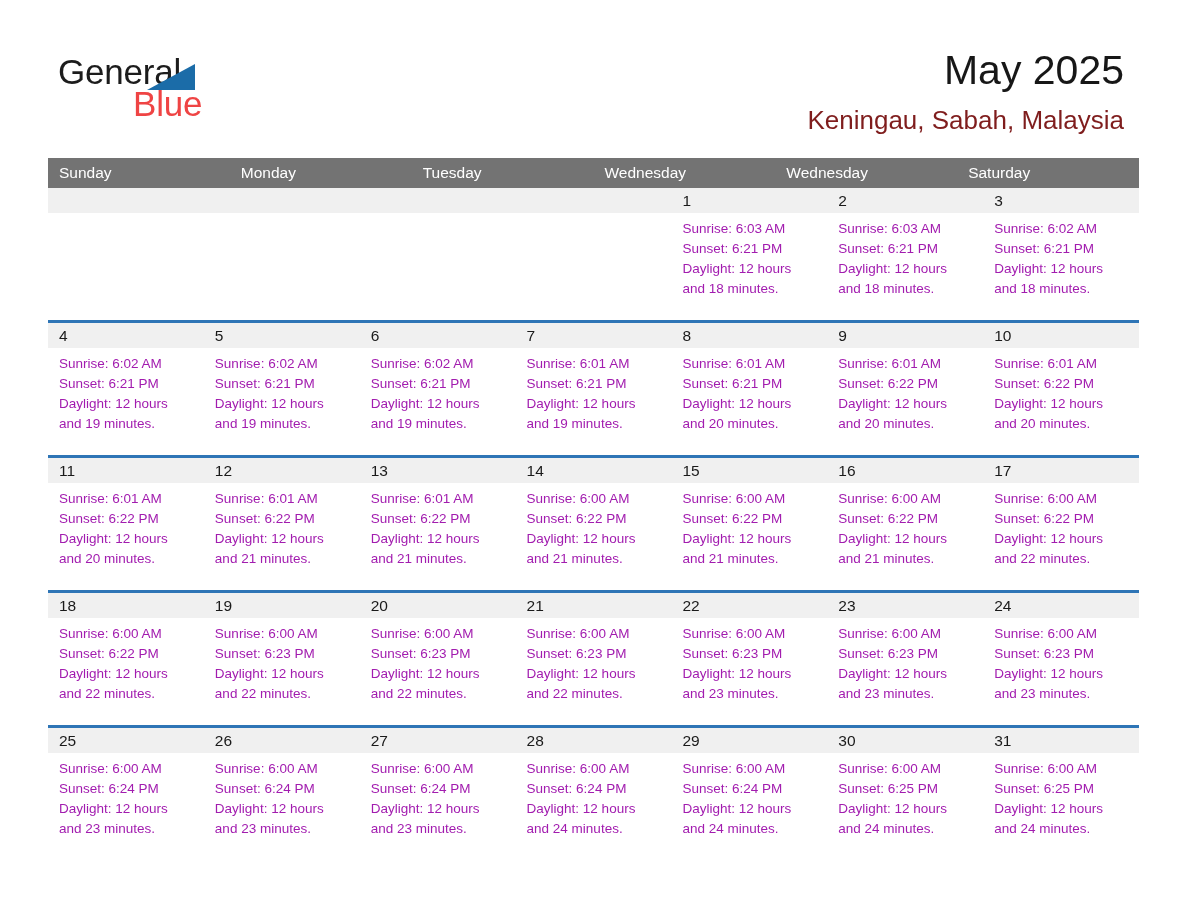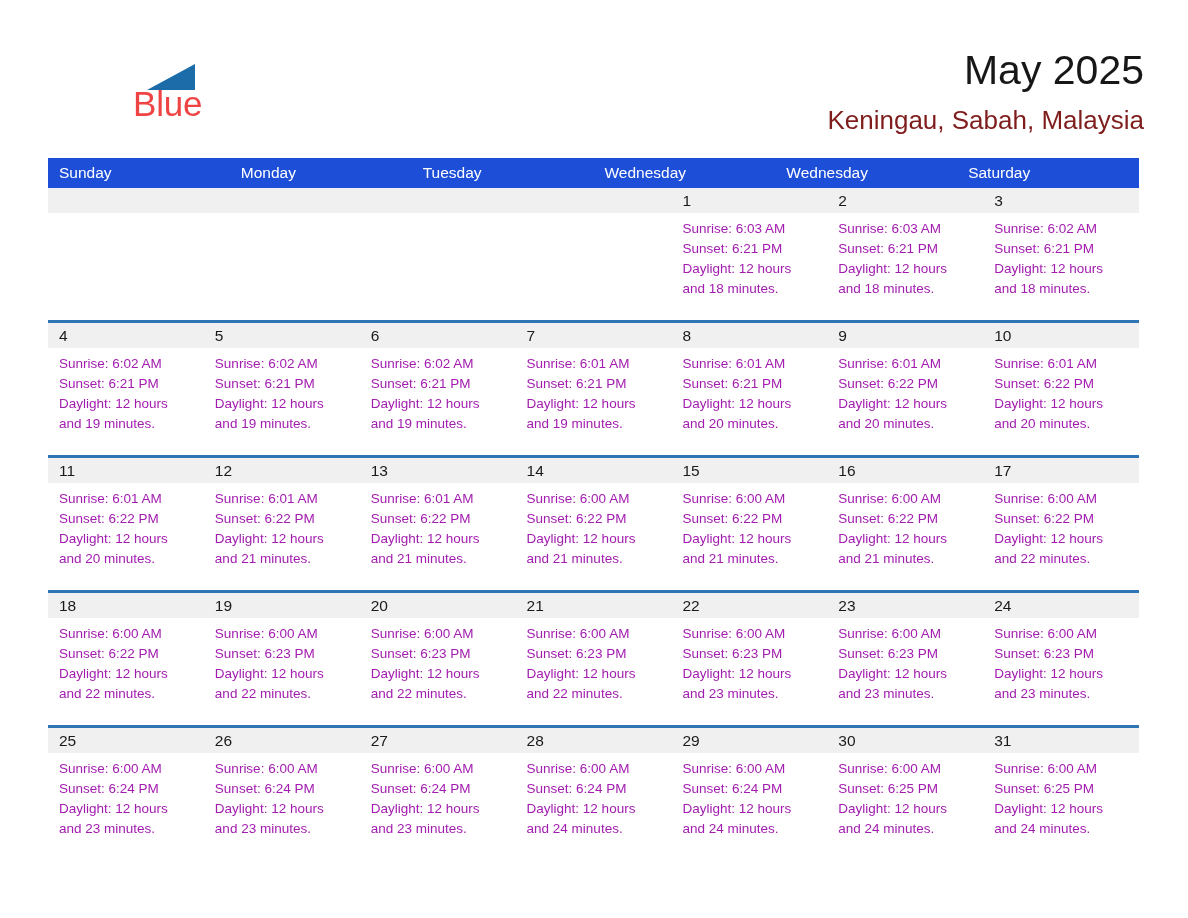--- a/index.html
+++ b/index.html
@@ -64,21 +64,21 @@
     top: 32px;
     font-size: 35px;
     letter-spacing: -0.2px;
     color: #ef4444;
     font-weight: 400;
     line-height: 40px;
     white-space: nowrap;
   }
   .title-block {
     position: absolute;
-    right: 44px;
+    right: 64px;
     top: 44px;
     text-align: right;
   }
   .cal-title {
     font-size: 41px;
     font-weight: 400;
     color: #171717;
     line-height: 52px;
     white-space: nowrap;
   }
@@ -95,21 +95,21 @@
   
   .calendar {
     position: absolute;
     left: 48px;
     top: 158px;
     width: 1091px;
   }
   .weekday-row {
     display: flex;
     width: 100%;
-    background: #1d4ed8;
+    background: #737373;
     height: 30px;
   }
   .weekday {
     flex: 1 1 0;
     color: #ffffff;
     font-size: 15.5px;
     line-height: 30px;
     padding-left: 11px;
     box-sizing: border-box;
     white-space: nowrap;
@@ -158,20 +158,21 @@
   }
 </style>
 </head>
 <body>
 
 <div class="page">
 
   <div class="header">
 
     <div class="brand">
+      <span class="brand-line1">General</span>
       <span class="brand-triangle"></span>
       <span class="brand-line2">Blue</span>
     </div>
 
     <div class="title-block">
       <div class="cal-title">May 2025</div>
       <div class="cal-subtitle">Keningau, Sabah, Malaysia</div>
     </div>
 
   </div>

